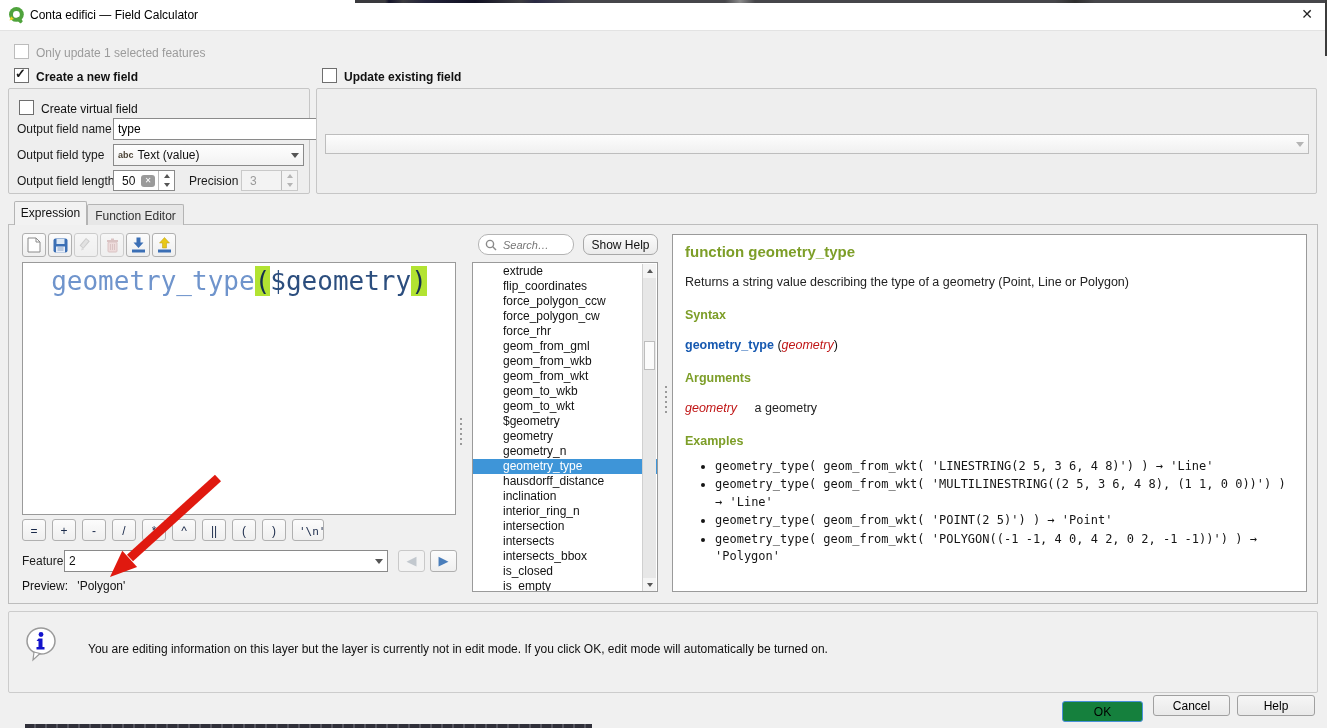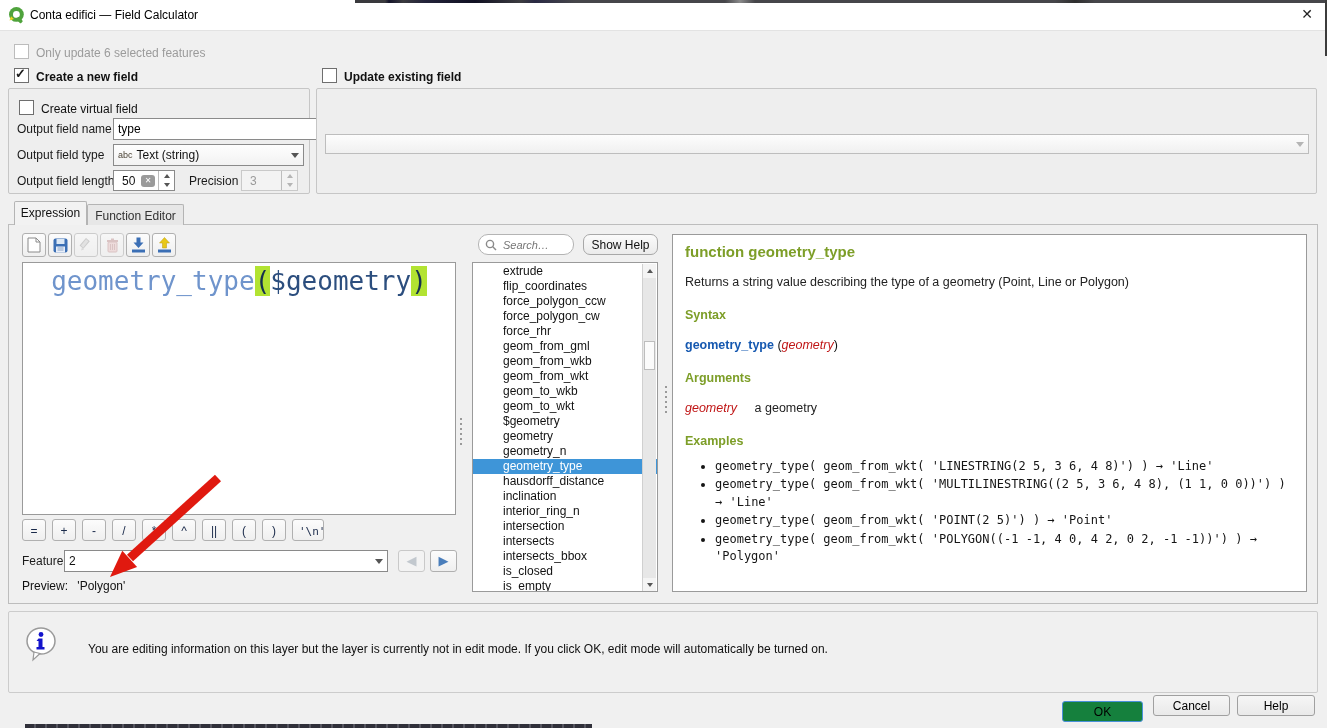--- a/index.html
+++ b/index.html
@@ -27,21 +27,21 @@
   .groupbox{position:absolute;border:1px solid #c6c6c6;border-radius:2px;background:#eeeeee;}
   .fieldlabel{position:absolute;font-size:12px;color:#1a1a1a;}
   .textinput{position:absolute;background:#fff;border:1px solid #8a8a8a;font-size:12px;
     font-family:"Liberation Sans",sans-serif;padding:0 4px;box-sizing:border-box;}
   .combo{position:absolute;background:linear-gradient(#fefefe,#f2f2f2);border:1px solid #8a8a8a;
     box-sizing:border-box;display:flex;align-items:center;padding:0 4px;}
   .combo .arrow-down{margin-left:auto;width:0;height:0;border-left:4px solid transparent;
     border-right:4px solid transparent;border-top:5px solid #555;}
   .combo.disabled{background:linear-gradient(#fdfdfd,#f0f0f0);border-color:#bdbdbd;}
   .combo.disabled .arrow-down{border-top-color:#b5b5b5;}
-  .abc-ico{font-size:9px;font-weight:normal;color:#4d4538;margin-right:4px;letter-spacing:0;}
+  .abc-ico{font-size:9px;font-weight:bold;color:#4d4538;margin-right:4px;letter-spacing:0;}
   
   .spin{position:absolute;background:#fff;border:1px solid #8a8a8a;box-sizing:border-box;display:flex;align-items:center;}
   .spin.disabled{background:#f3f3f3;border-color:#c9c9c9;color:#9a9a9a;}
   .spin .val{padding-left:8px;flex:1;}
   .clear-ico{width:14px;height:12px;border-radius:3px;background:#9a9a9a;color:#fff;font-size:8px;
     line-height:12px;text-align:center;margin-right:3px;}
   .spin-btns{width:15px;align-self:stretch;border-left:1px solid #bdbdbd;display:flex;flex-direction:column;}
   .spin-btns div{flex:1;display:flex;align-items:center;justify-content:center;}
   .tri-up{width:0;height:0;border-left:3.5px solid transparent;border-right:3.5px solid transparent;border-bottom:4px solid #555;}
   .tri-dn{width:0;height:0;border-left:3.5px solid transparent;border-right:3.5px solid transparent;border-top:4px solid #555;}
@@ -120,40 +120,40 @@
       <polygon points="1.5,14.5 6,13 3,10.2" fill="#e8d51e"></polygon>
     </svg>
     <span class="title-text">Conta edifici — Field Calculator</span>
     <span class="close-x">✕</span>
   </div>
   <div class="strip-top"></div>
   <div class="strip-right"></div>
   <div class="strip-bottom"></div>
 
   <div class="abs" style="left:14px;top:44px">
-    <span class="cb disabled"></span><span class="cb-label gray">Only update 6 selected features</span>
+    <span class="cb disabled"></span><span class="cb-label gray">Only update 1 selected features</span>
   </div>
   <div class="abs" style="left:14px;top:68px">
     <span class="cb checked"></span><span class="cb-label bold">Create a new field</span>
   </div>
   <div class="abs" style="left:322px;top:68px">
     <span class="cb"></span><span class="cb-label bold">Update existing field</span>
   </div>
 
   <div class="groupbox" style="left:8px;top:88px;width:300px;height:104px">
     <div class="abs" style="left:10px;top:11px">
       <span class="cb"></span><span class="cb-label">Create virtual field</span>
     </div>
   </div>
   <span class="fieldlabel" style="left:17px;top:122px">Output field name</span>
   <input class="textinput" style="left: 113px; top: 118px; width: 225px; height: 22px;" value="type">
   <span class="fieldlabel" style="left:17px;top:148px">Output field type</span>
   <div class="combo" style="left:113px;top:144px;width:191px;height:22px">
     <span class="abc-ico">abc</span>
-    <span>Text (string)</span>
+    <span>Text (value)</span>
     <span class="arrow-down"></span>
   </div>
   <span class="fieldlabel" style="left:17px;top:174px">Output field length</span>
   <div class="spin" style="left:113px;top:170px;width:62px;height:21px">
     <span class="val">50</span>
     <span class="clear-ico">✕</span>
     <span class="spin-btns">
         <div>
           <i class="tri-up"></i>
         </div>

